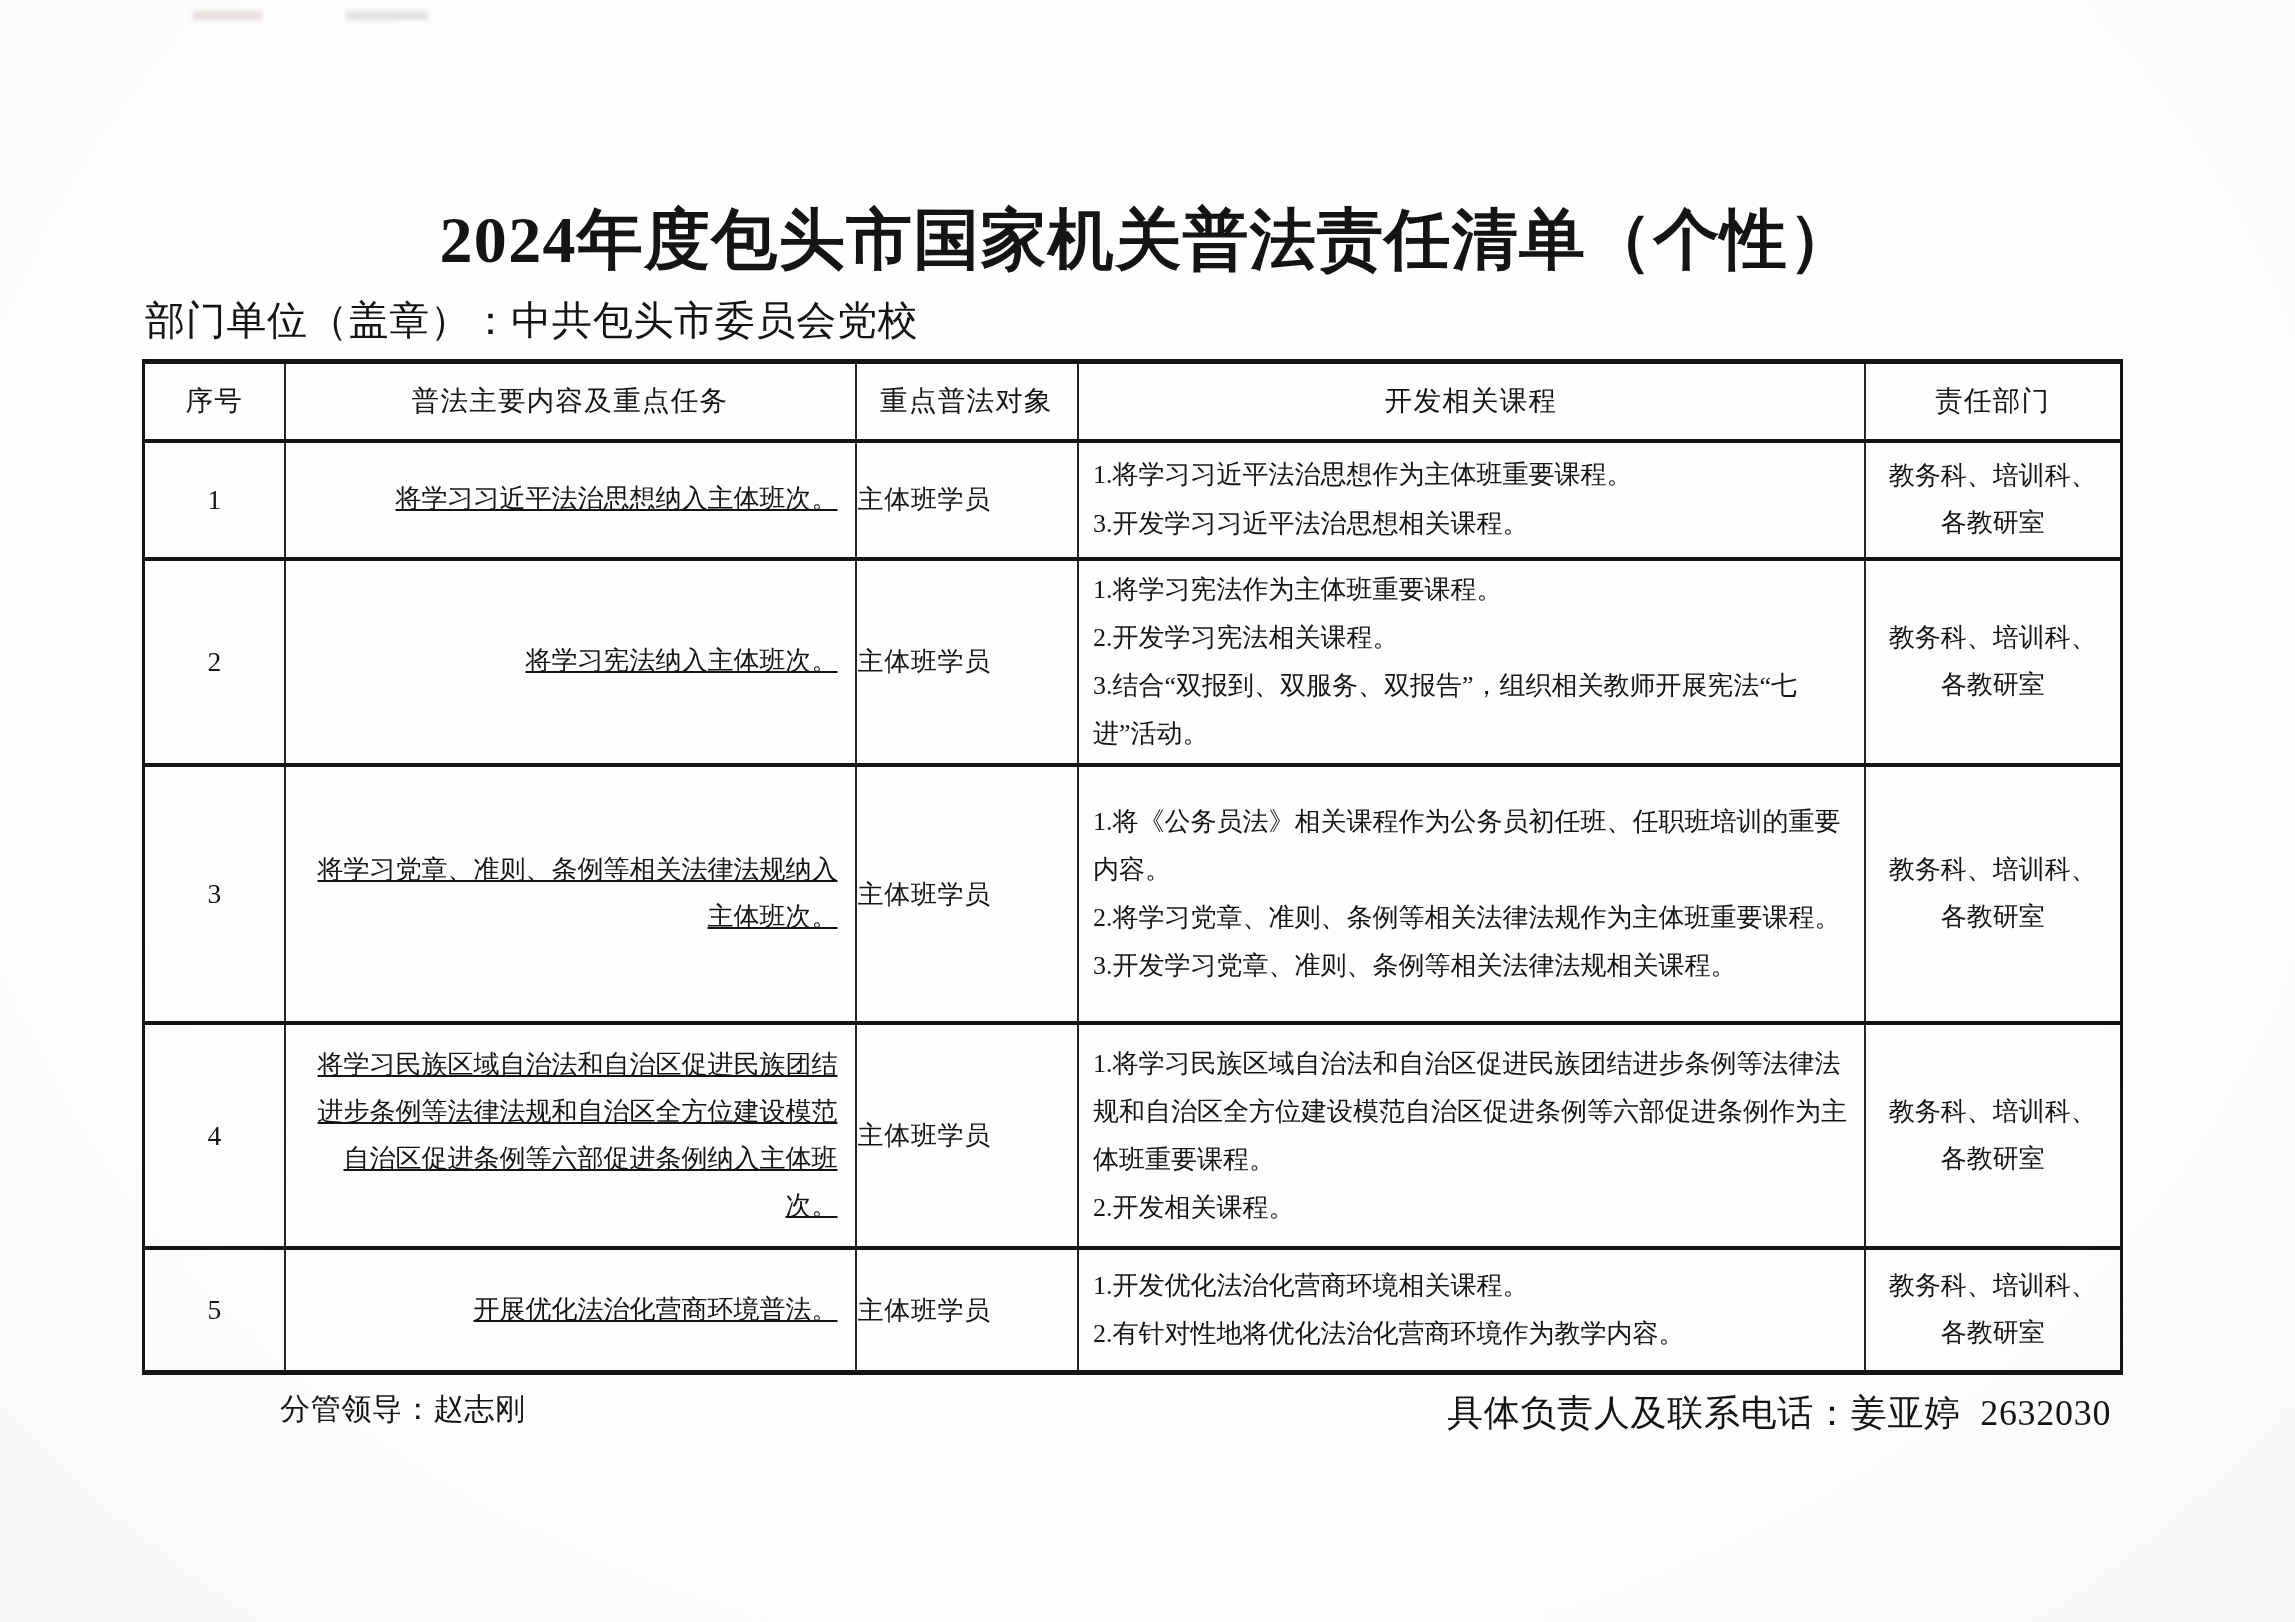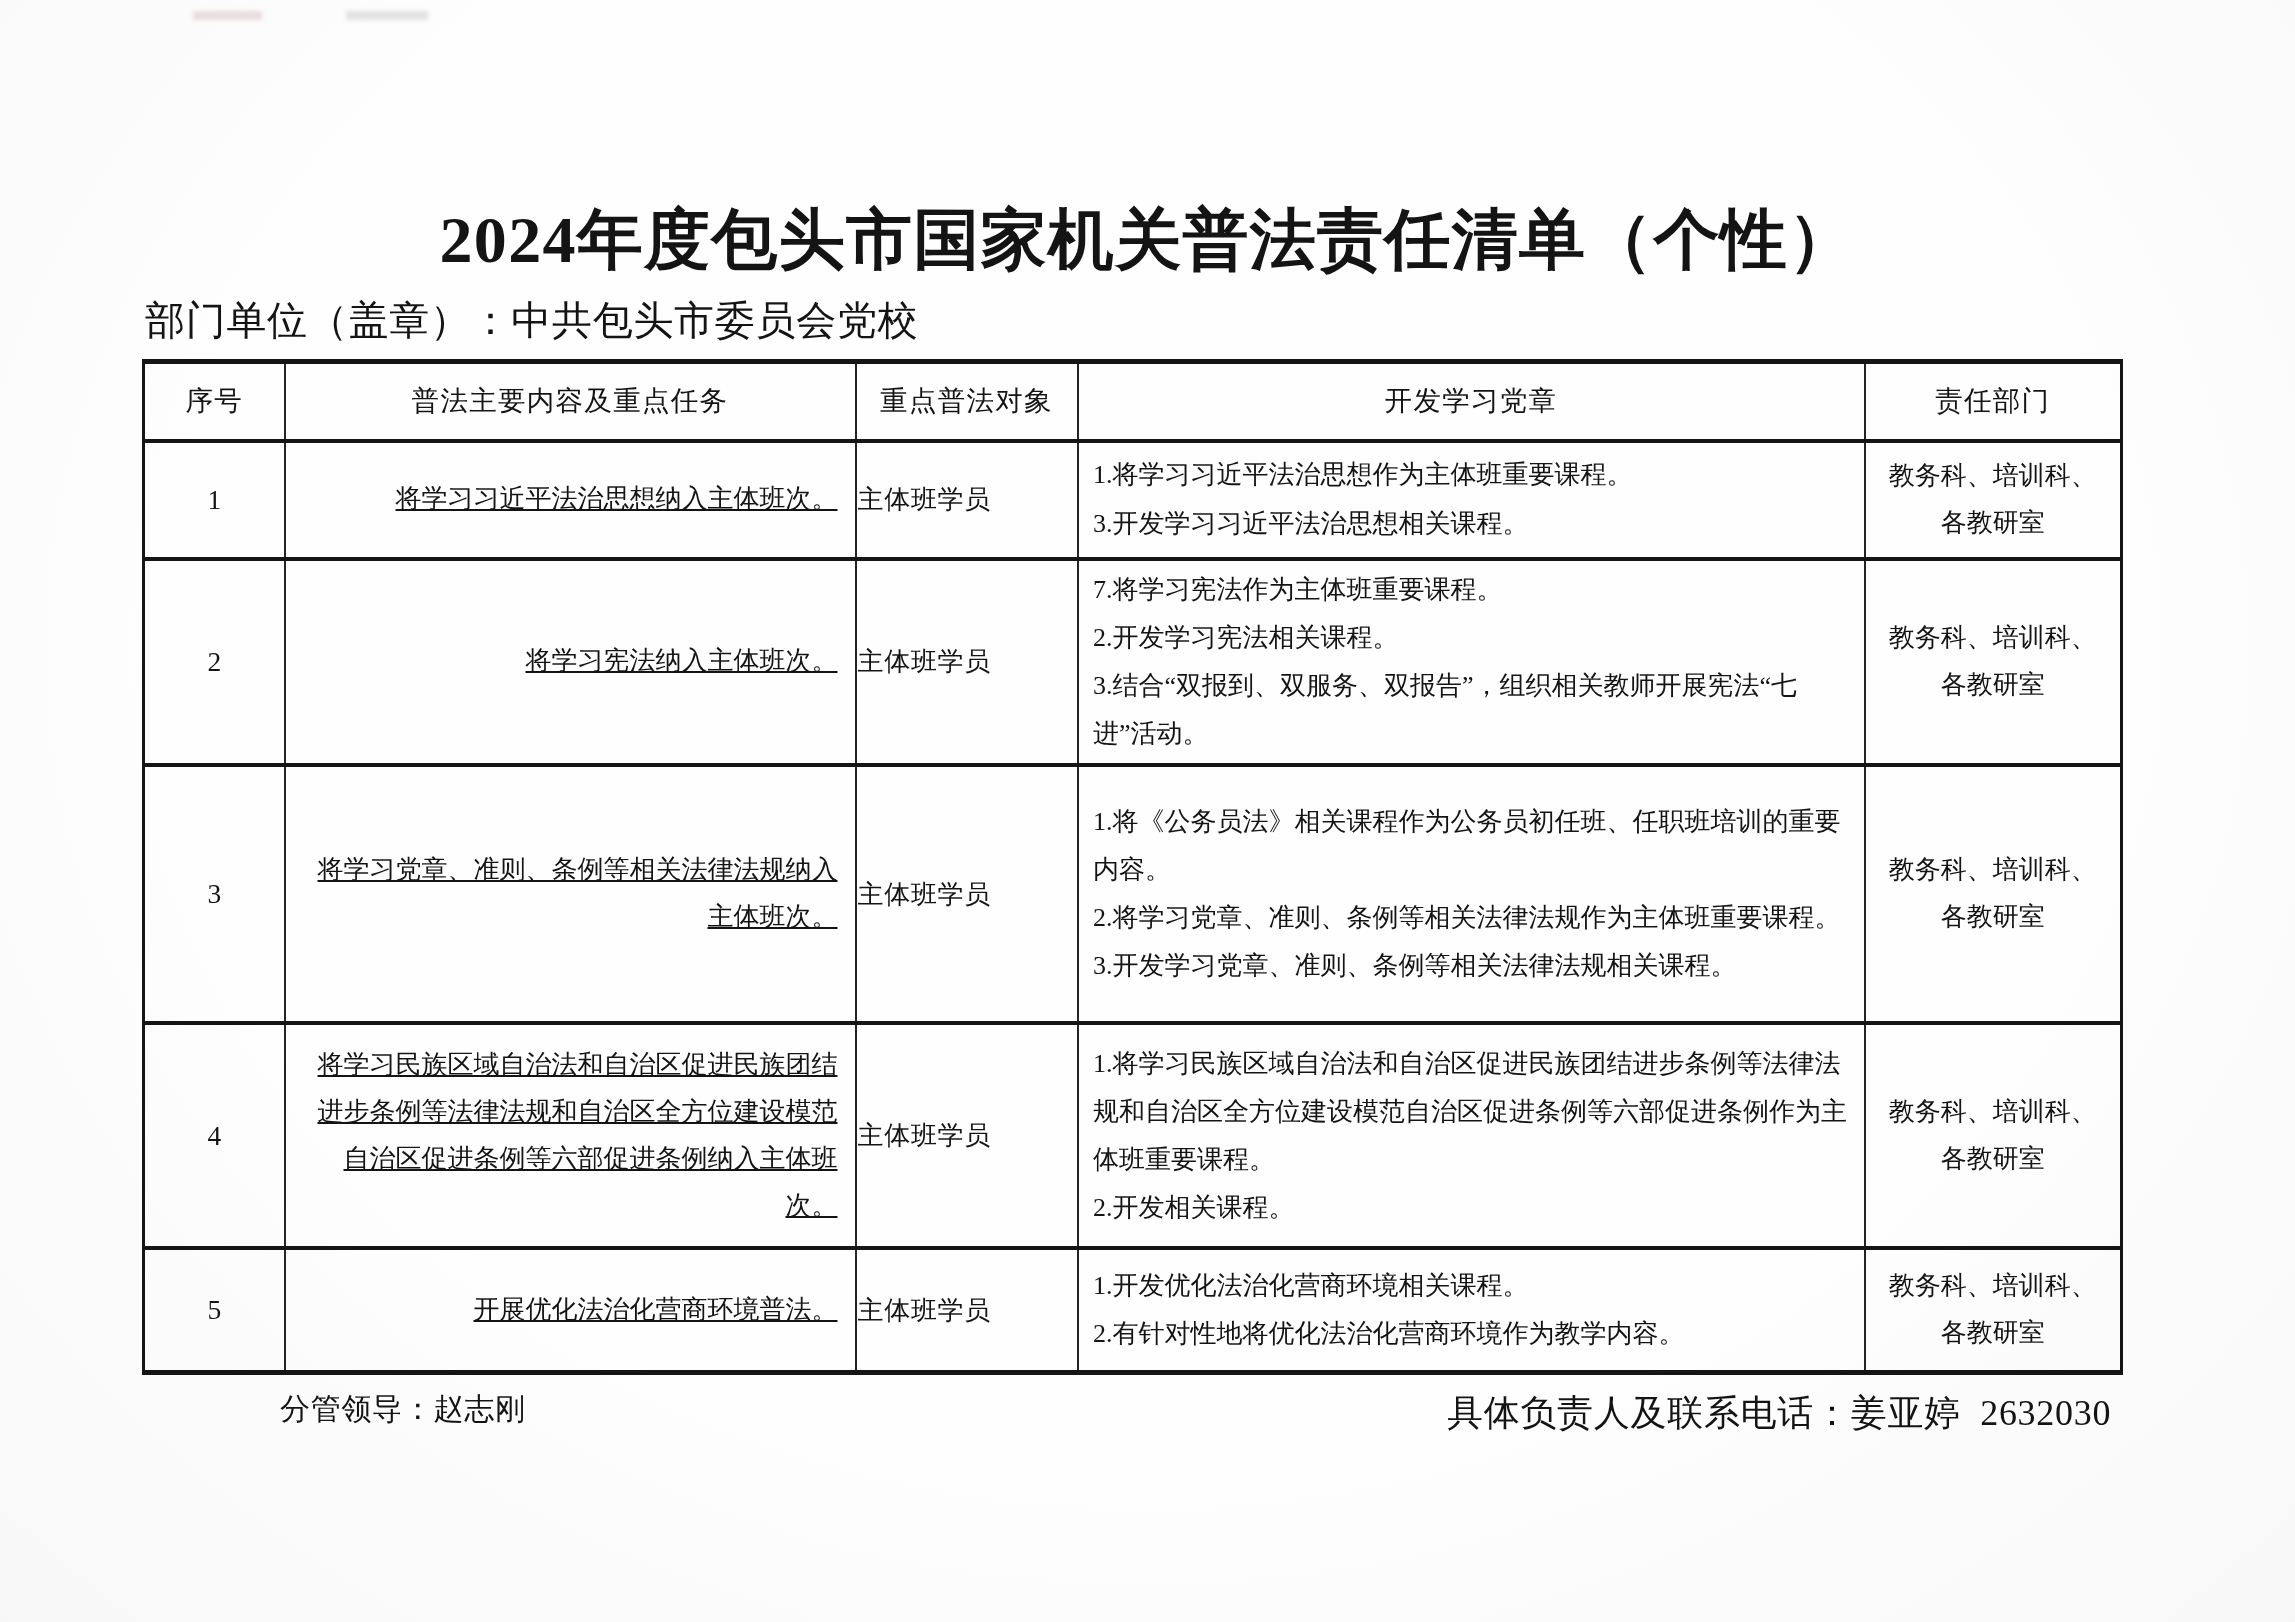--- a/index.html
+++ b/index.html
@@ -150,41 +150,41 @@
       <col style="width:571px">
       <col style="width:222px">
       <col style="width:787px">
       <col style="width:257px">
     </colgroup>
     <thead>
       <tr class="row-header">
         <th>序号</th>
         <th>普法主要内容及重点任务</th>
         <th>重点普法对象</th>
-        <th>开发学习党章</th>
+        <th>开发相关课程</th>
         <th>责任部门</th>
       </tr>
     </thead>
     <tbody>
       <tr class="row-1">
         <td class="cell-no">1</td>
         <td class="cell-content">将学习习近平法治思想纳入主体班次。</td>
         <td class="cell-target">主体班学员</td>
         <td class="cell-measures">
           <div class="measure-line">1.将学习习近平法治思想作为主体班重要课程。</div>
           <div class="measure-line">3.开发学习习近平法治思想相关课程。</div>
         </td>
         <td class="cell-dept">教务科、培训科、各教研室</td>
       </tr>
       <tr class="row-2">
         <td class="cell-no">2</td>
         <td class="cell-content">将学习宪法纳入主体班次。</td>
         <td class="cell-target">主体班学员</td>
         <td class="cell-measures">
-          <div class="measure-line">7.将学习宪法作为主体班重要课程。</div>
+          <div class="measure-line">1.将学习宪法作为主体班重要课程。</div>
           <div class="measure-line">2.开发学习宪法相关课程。</div>
           <div class="measure-line">3.结合“双报到、双服务、双报告”，组织相关教师开展宪法“七进”活动。</div>
         </td>
         <td class="cell-dept">教务科、培训科、各教研室</td>
       </tr>
       <tr class="row-3">
         <td class="cell-no">3</td>
         <td class="cell-content">将学习党章、准则、条例等相关法律法规纳入主体班次。</td>
         <td class="cell-target">主体班学员</td>
         <td class="cell-measures">

